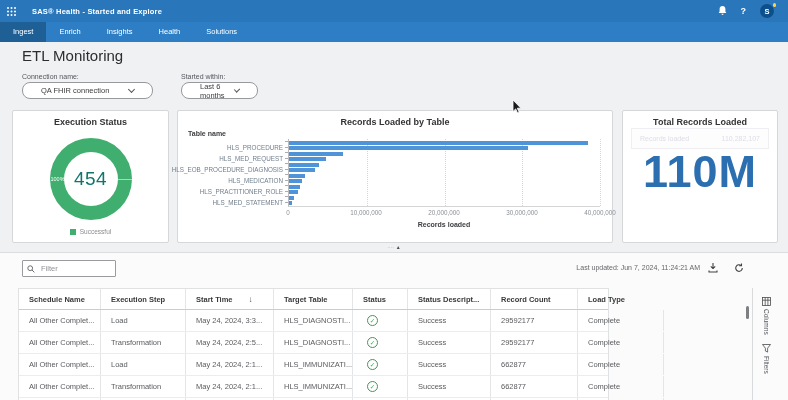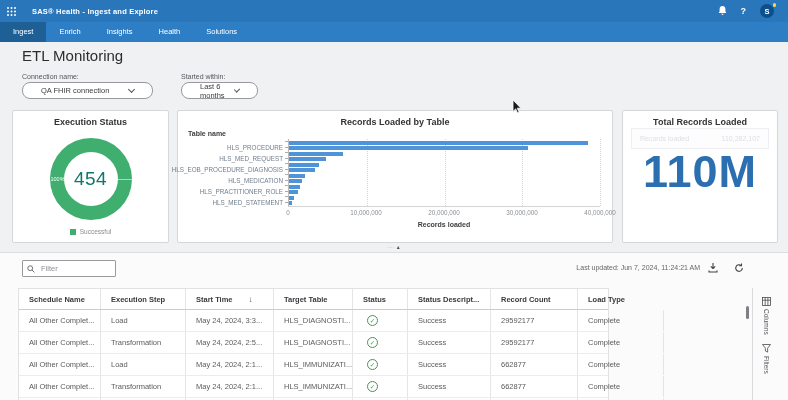--- a/index.html
+++ b/index.html
@@ -107,21 +107,21 @@
           <circle cx="8" cy="1" r="1"></circle>
         <circle cx="1" cy="4.5" r="1"></circle>
           <circle cx="4.5" cy="4.5" r="1"></circle>
           <circle cx="8" cy="4.5" r="1"></circle>
         <circle cx="1" cy="8" r="1"></circle>
           <circle cx="4.5" cy="8" r="1"></circle>
           <circle cx="8" cy="8" r="1"></circle>
       </g>
     </svg>
   </div>
-  <span class="app-title">SAS® Health - Ingest and Explore</span>
+  <span class="app-title">SAS® Health - Started and Explore</span>
   <div class="appbar-right">
     <span>
       <svg width="9" height="10" viewBox="0 0 9 10">
           <path fill="#fff" d="M4.5 0C2.8 0 1.6 1.3 1.6 3v2.6L.7 7h7.6l-.9-1.4V3C7.4 1.3 6.2 0 4.5 0zM3.4 7.8a1.1 1.1 0 0 0 2.2 0z"></path>
         </svg>
     </span>
     <span class="help">?</span>
     <span class="avatar">
       <span>S</span>
       <span class="notif"></span>

